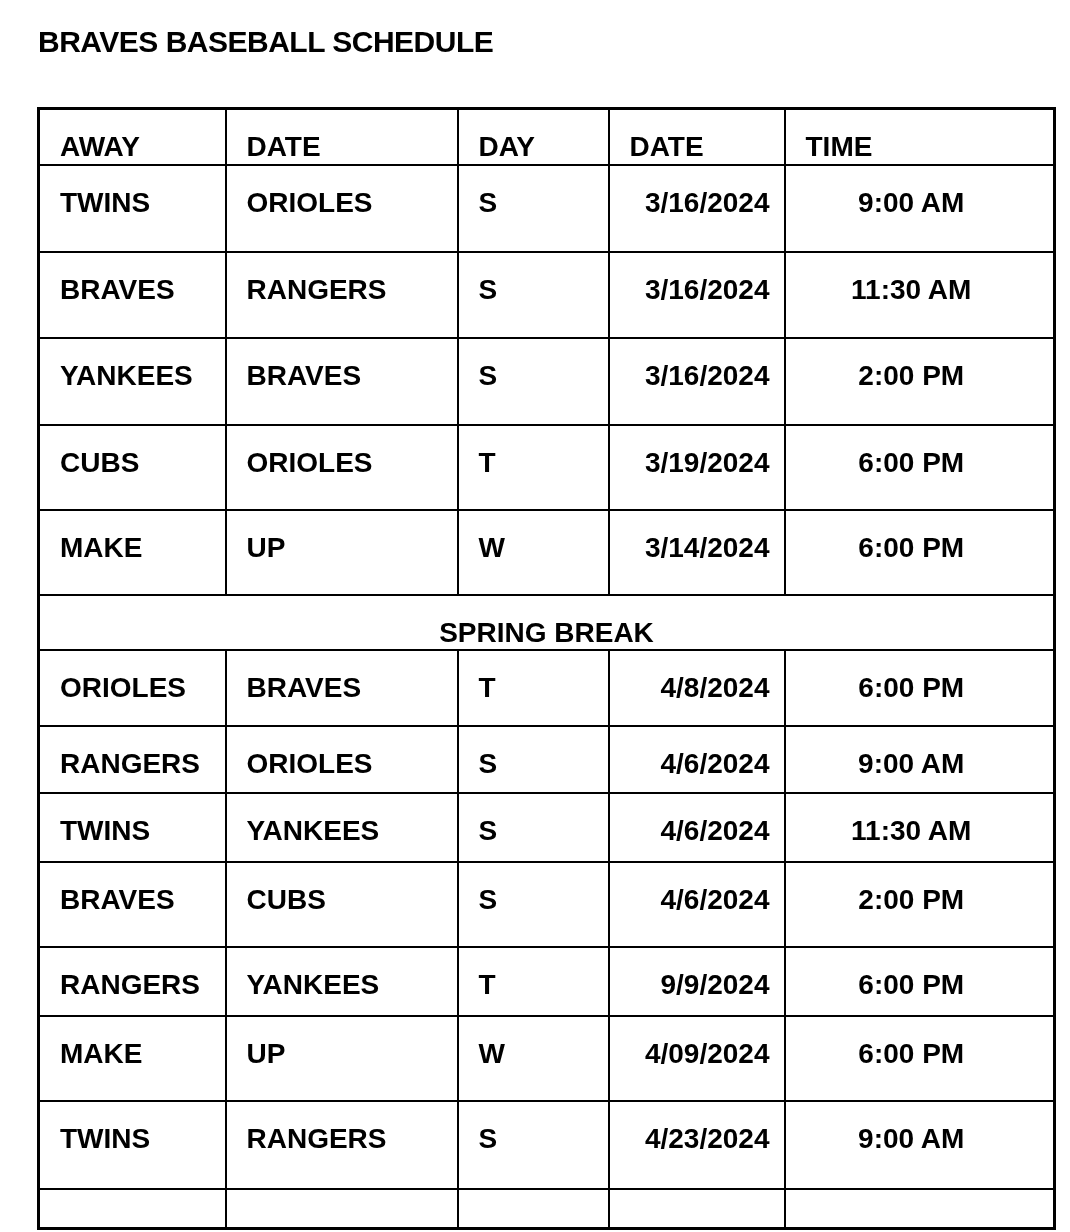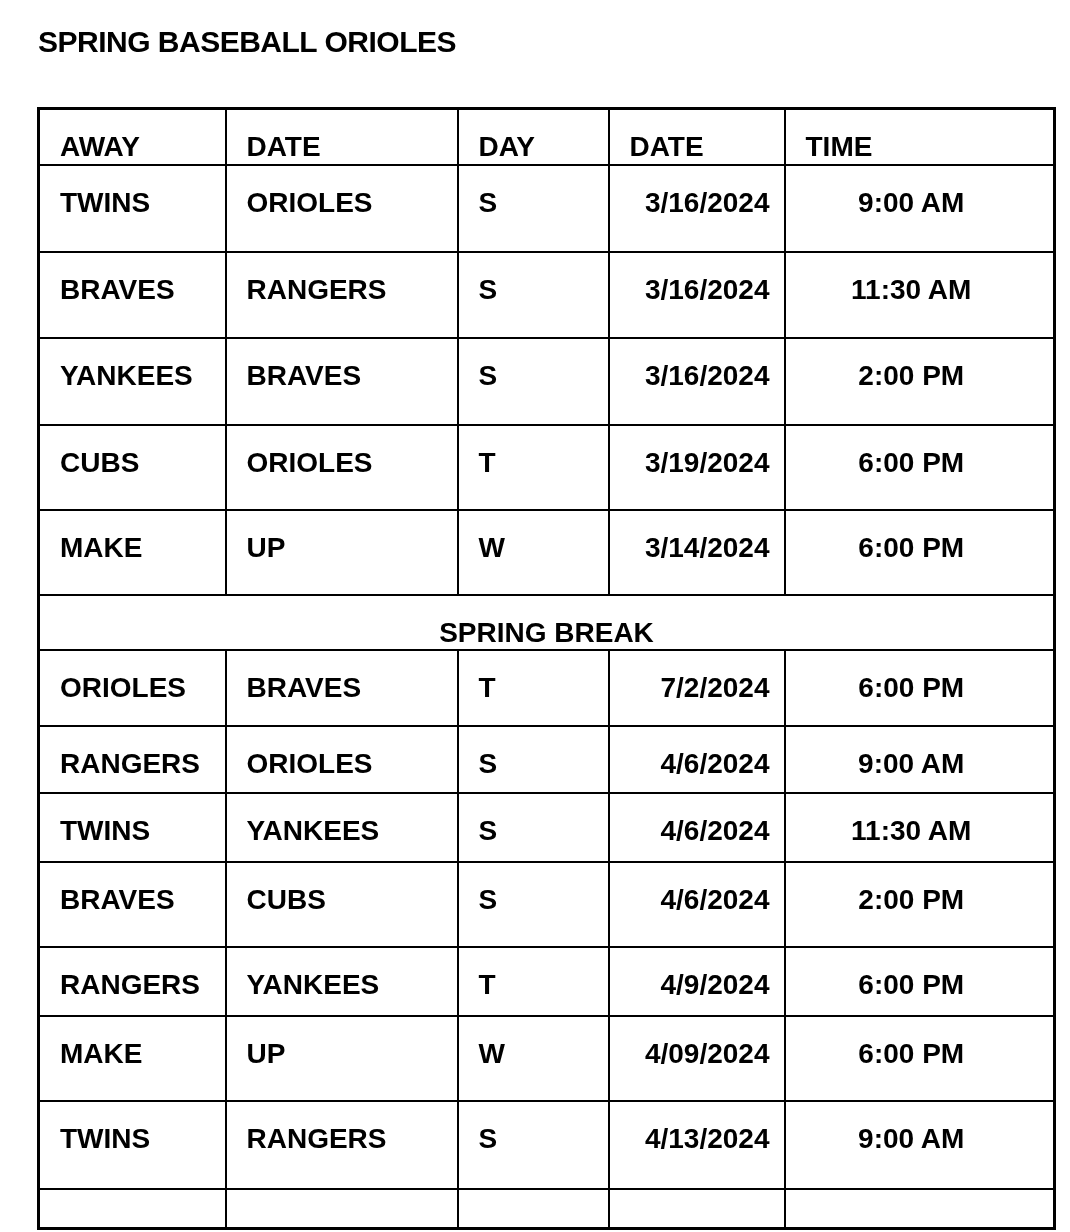--- a/index.html
+++ b/index.html
@@ -58,21 +58,21 @@
   }
   td.section-cell {
     text-align: center;
     padding-left: 0;
     padding-right: 0;
   }
 </style>
 </head>
 <body>
 
-<div class="title">SPRING BASEBALL ORIOLES</div>
+<div class="title">BRAVES BASEBALL SCHEDULE</div>
 
 <table class="schedule">
   <colgroup>
     <col style="width:187px">
     <col style="width:232px">
     <col style="width:151px">
     <col style="width:176px">
     <col style="width:270px">
   </colgroup>
   <thead>
@@ -120,21 +120,21 @@
         <td class="col-date">3/14/2024</td>
         <td class="col-time">6:00 PM</td>
       </tr>
       <tr style="height: 55px;">
         <td colspan="5" class="section-cell">SPRING BREAK</td>
       </tr>
       <tr style="height: 76px;">
         <td class="col-away">ORIOLES</td>
         <td class="col-home">BRAVES</td>
         <td class="col-day">T</td>
-        <td class="col-date">7/2/2024</td>
+        <td class="col-date">4/8/2024</td>
         <td class="col-time">6:00 PM</td>
       </tr>
       <tr style="height: 67px;">
         <td class="col-away">RANGERS</td>
         <td class="col-home">ORIOLES</td>
         <td class="col-day">S</td>
         <td class="col-date">4/6/2024</td>
         <td class="col-time">9:00 AM</td>
       </tr>
       <tr style="height: 69px;">
@@ -148,35 +148,35 @@
         <td class="col-away">BRAVES</td>
         <td class="col-home">CUBS</td>
         <td class="col-day">S</td>
         <td class="col-date">4/6/2024</td>
         <td class="col-time">2:00 PM</td>
       </tr>
       <tr style="height: 69px;">
         <td class="col-away">RANGERS</td>
         <td class="col-home">YANKEES</td>
         <td class="col-day">T</td>
-        <td class="col-date">4/9/2024</td>
+        <td class="col-date">9/9/2024</td>
         <td class="col-time">6:00 PM</td>
       </tr>
       <tr style="height: 85px;">
         <td class="col-away">MAKE</td>
         <td class="col-home">UP</td>
         <td class="col-day">W</td>
         <td class="col-date">4/09/2024</td>
         <td class="col-time">6:00 PM</td>
       </tr>
       <tr style="height: 88px;">
         <td class="col-away">TWINS</td>
         <td class="col-home">RANGERS</td>
         <td class="col-day">S</td>
-        <td class="col-date">4/13/2024</td>
+        <td class="col-date">4/23/2024</td>
         <td class="col-time">9:00 AM</td>
       </tr>
       <tr style="height: 40px;">
         <td class="col-away"></td>
         <td class="col-home"></td>
         <td class="col-day"></td>
         <td class="col-date"></td>
         <td class="col-time"></td>
       </tr>
     </tbody>

